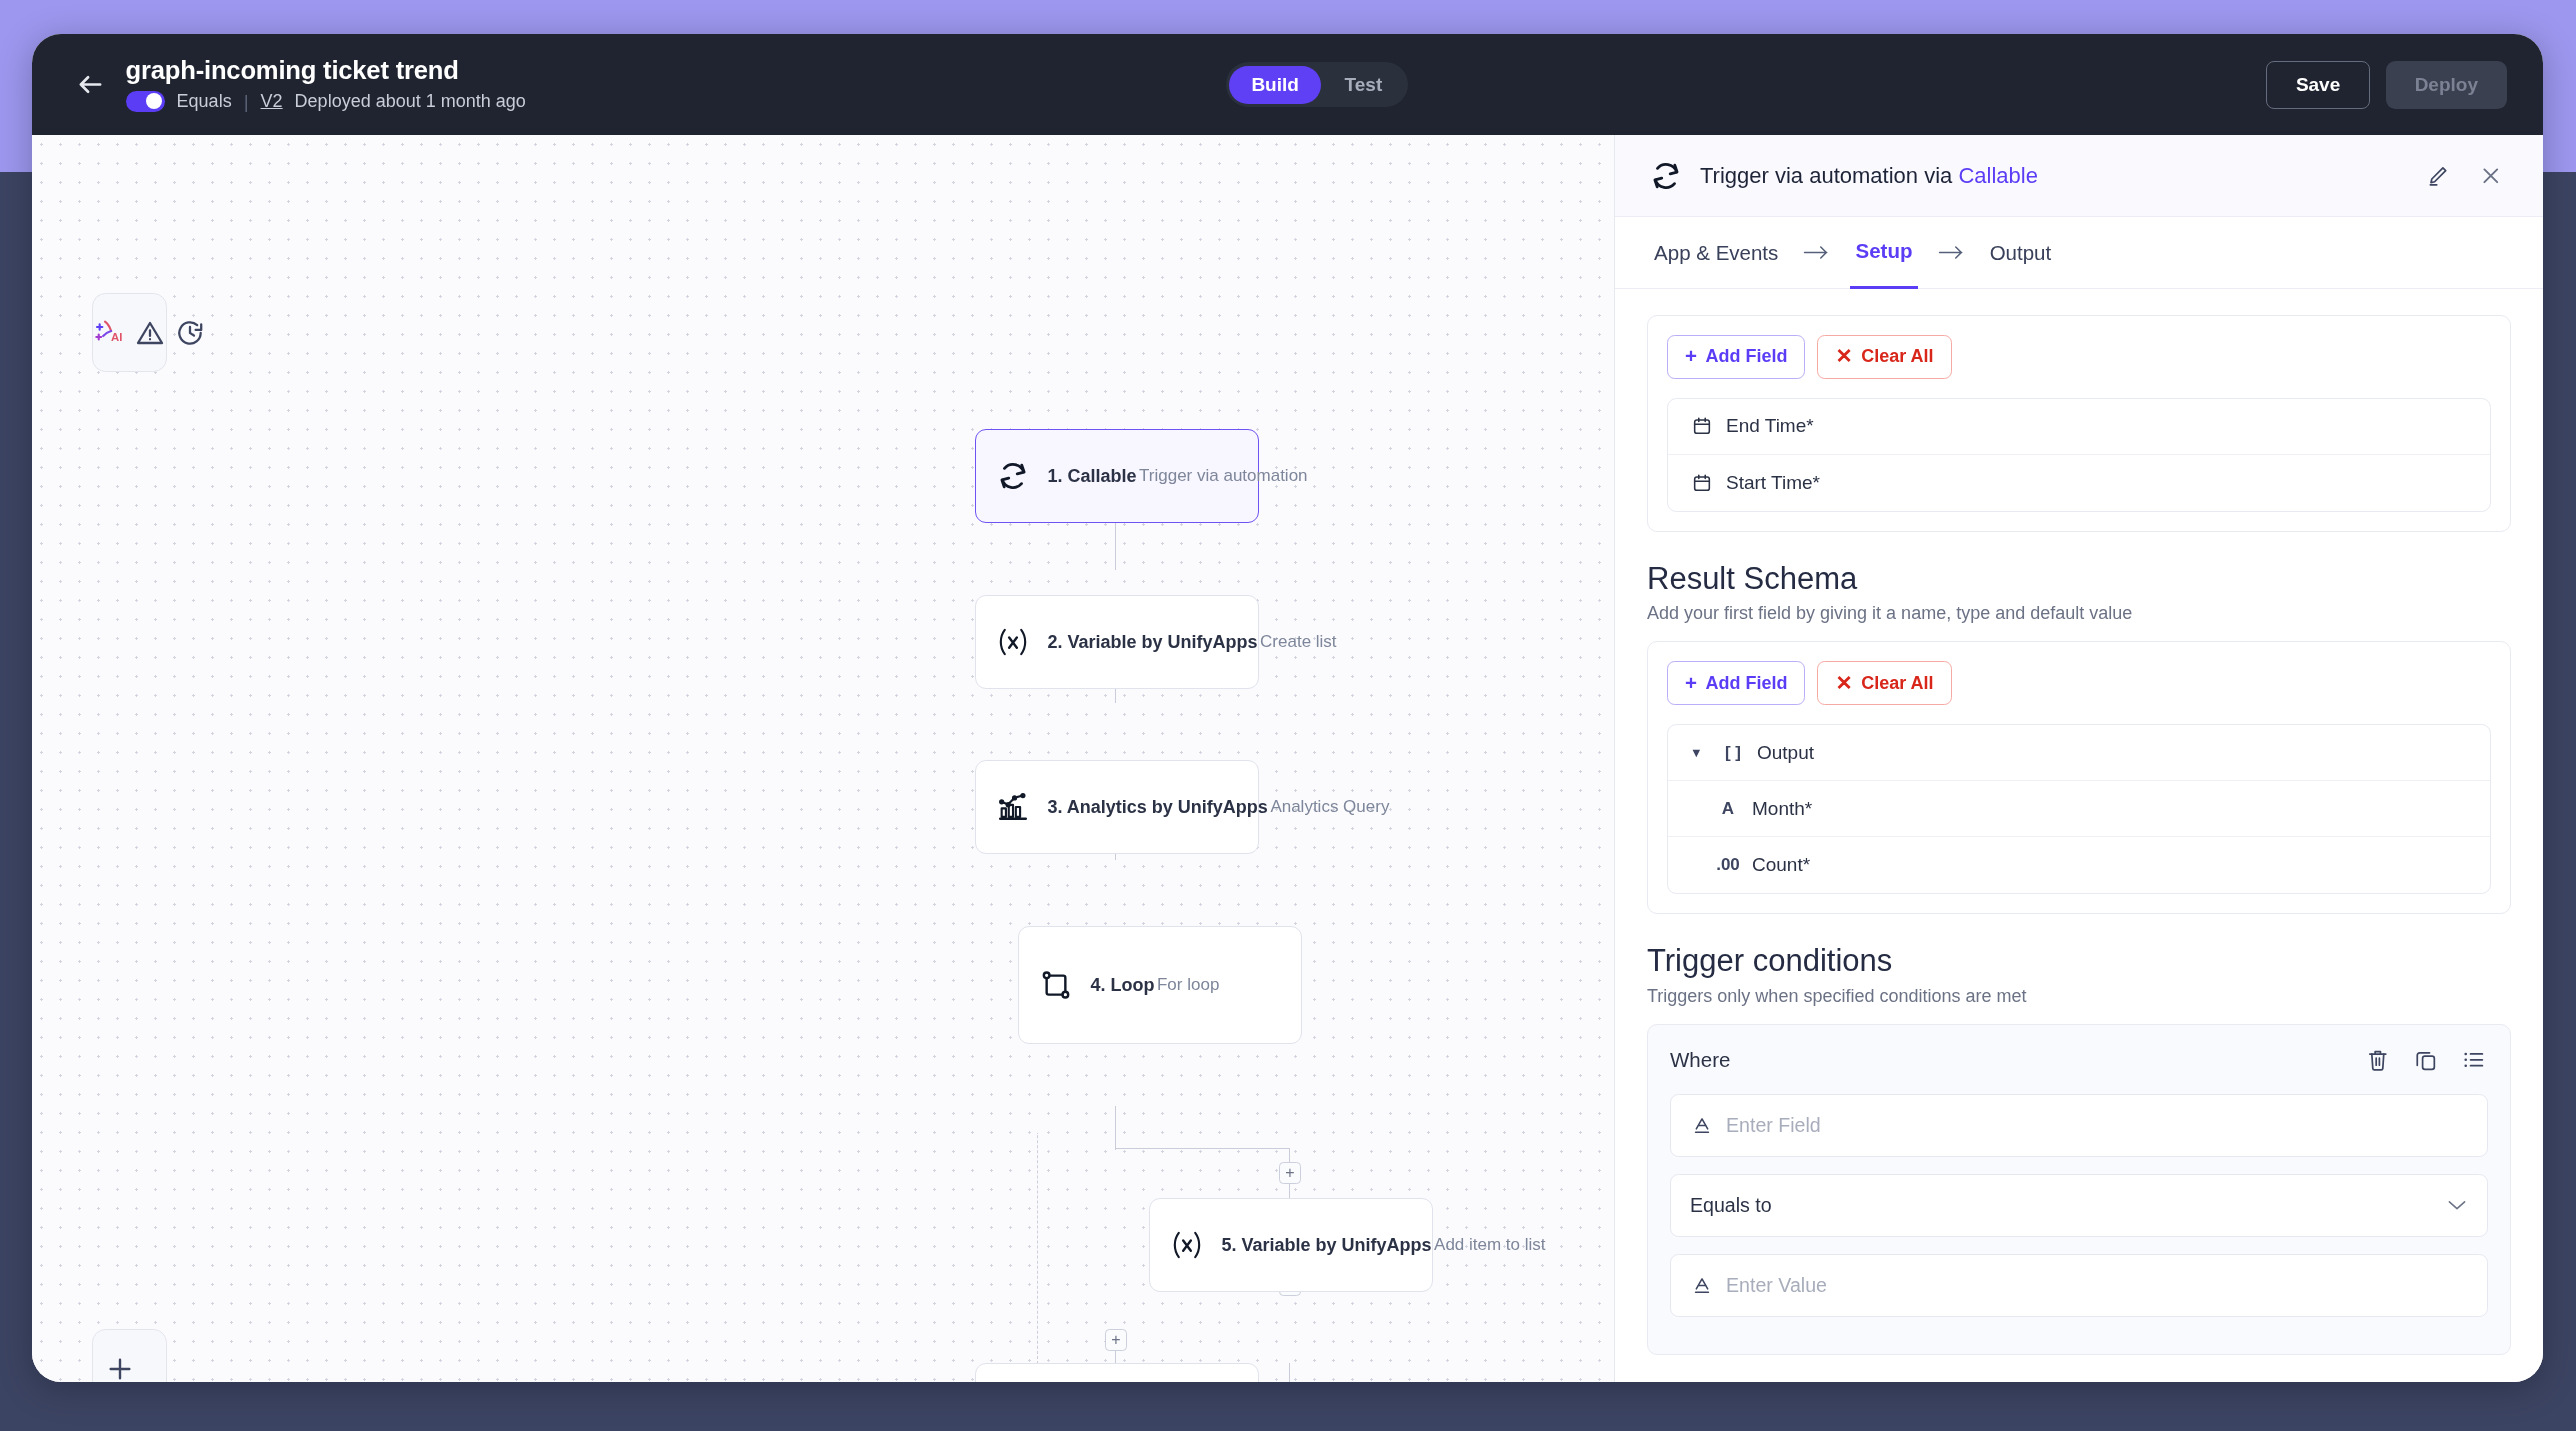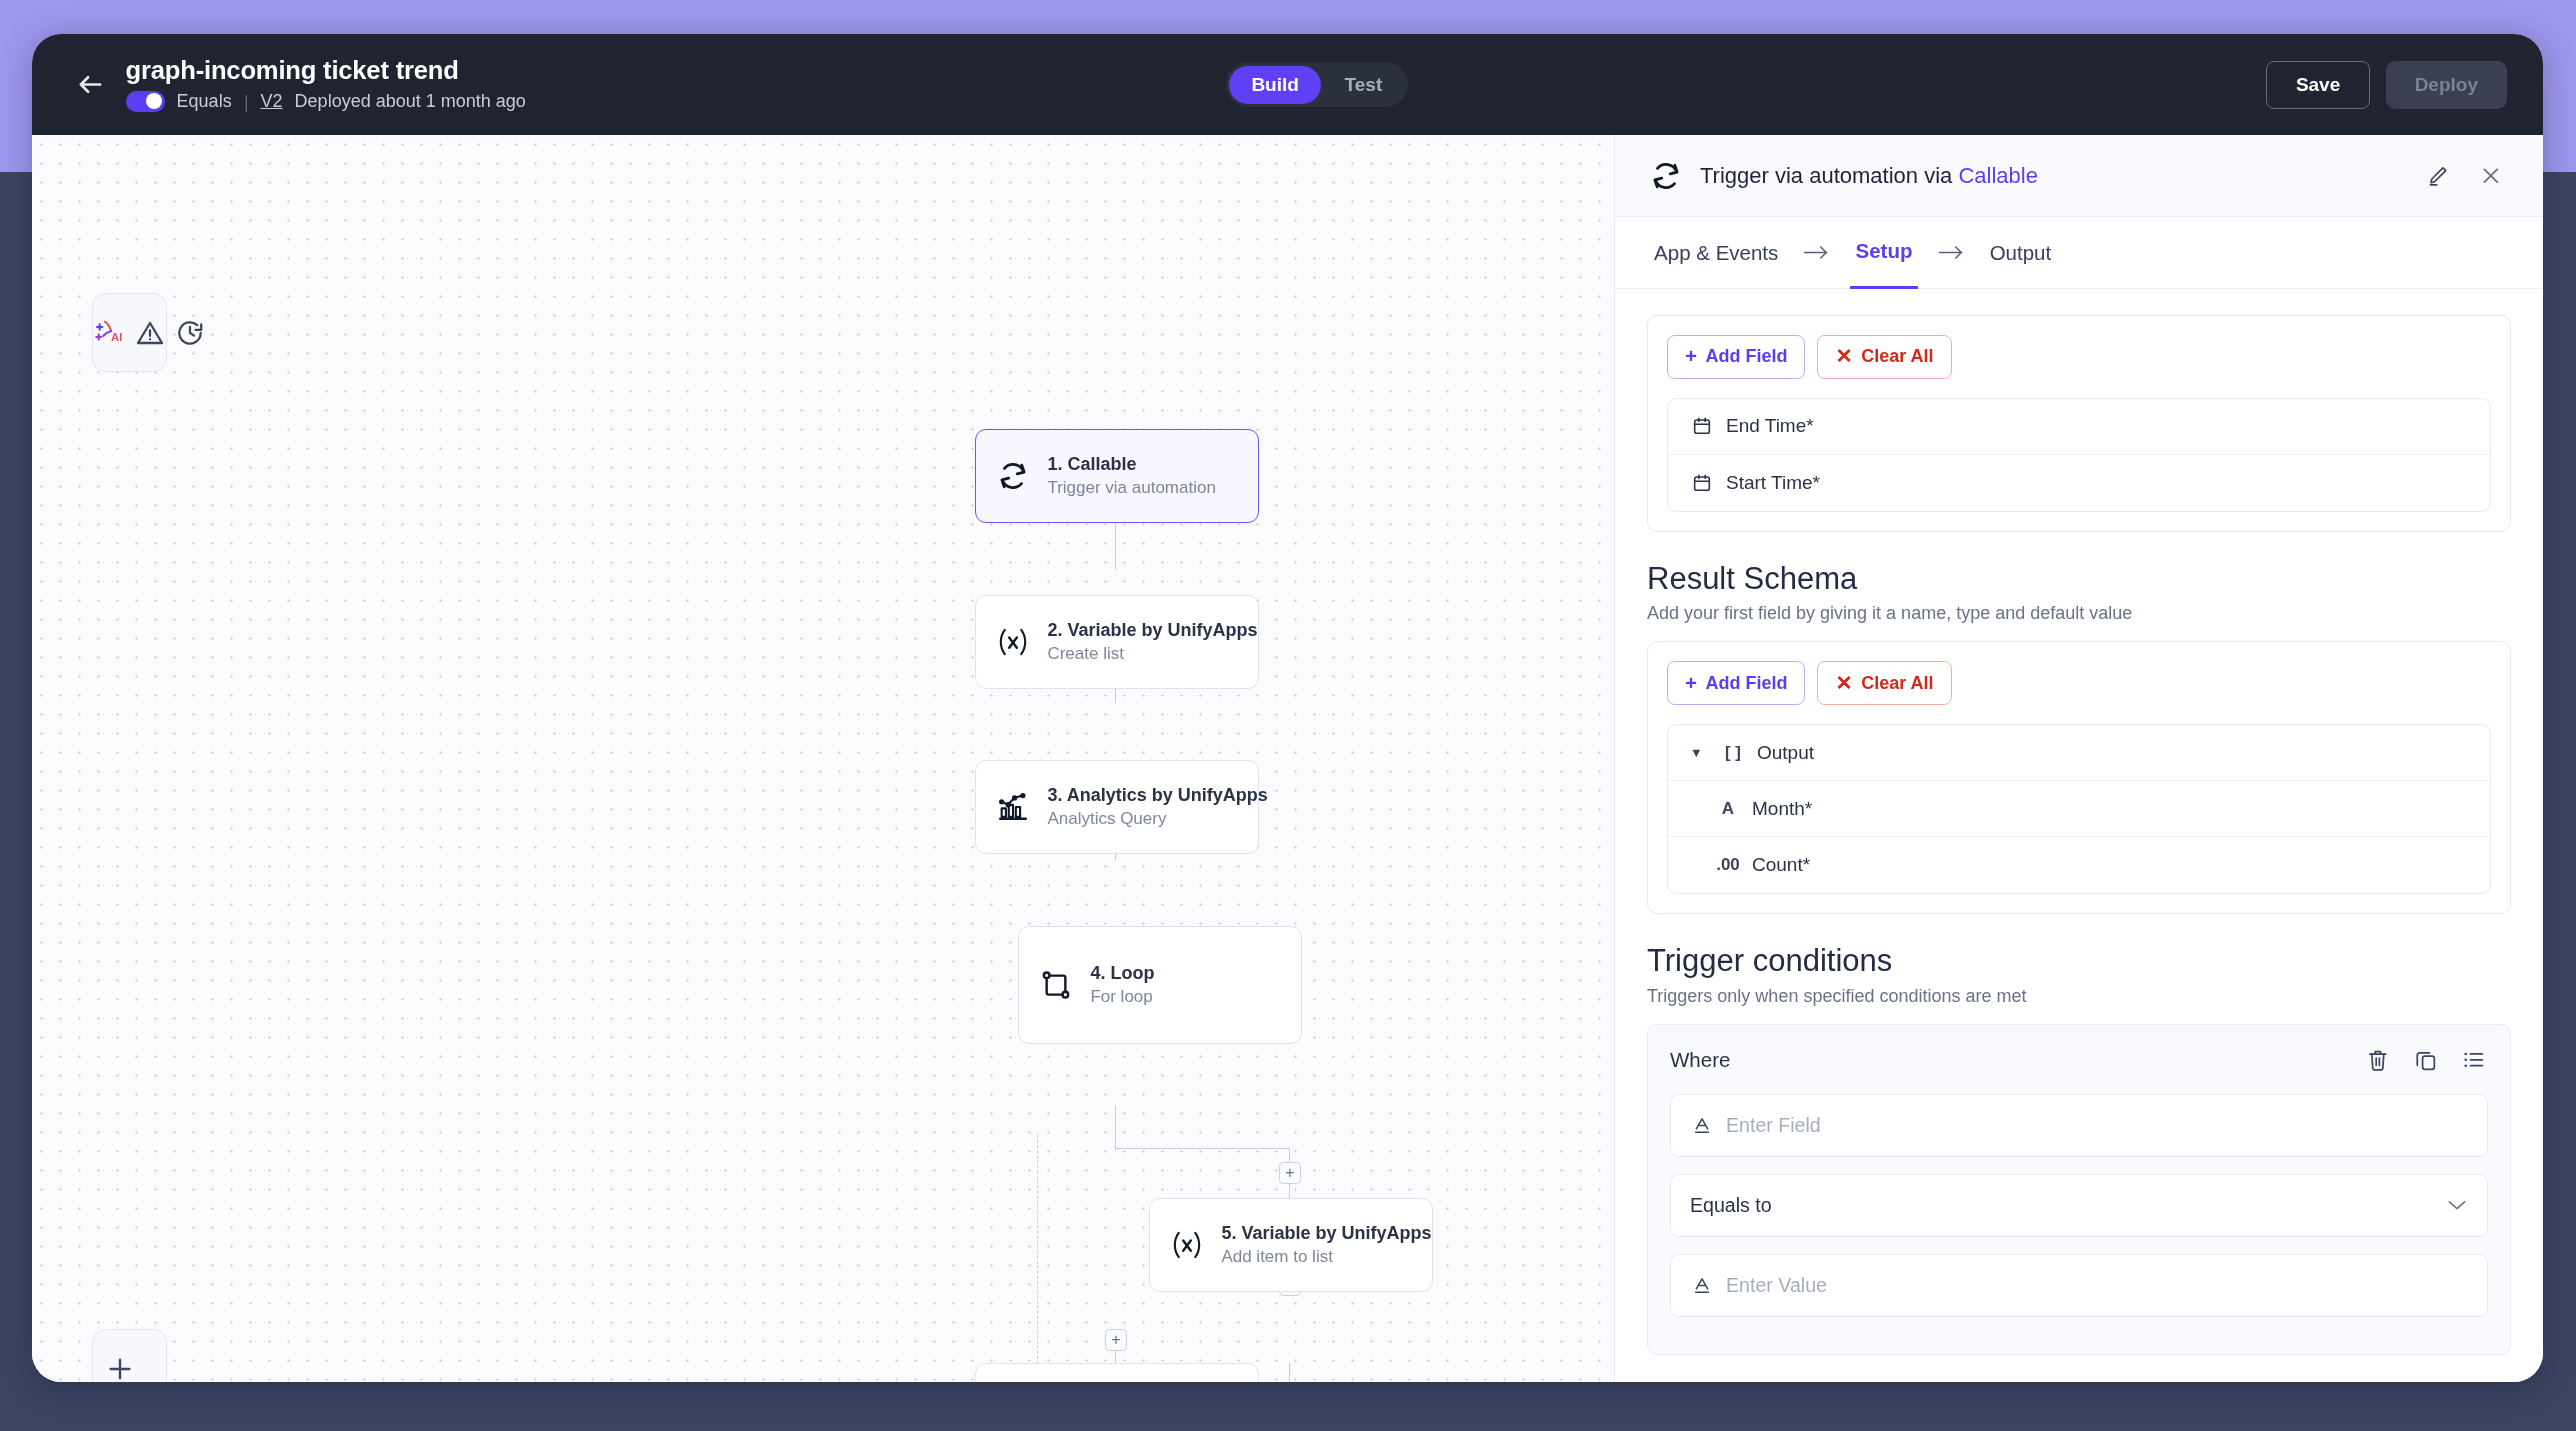--- a/index.html
+++ b/index.html
@@ -106,21 +106,21 @@
     font-size: 16px; font-weight: bold; padding: 6px 15.4px; border-radius: 6.8px;
   }
   .node {
     position: absolute; background: #ffffff; border: 1.2px solid #e0e3ec;
     border-radius: 11px; display: flex; align-items: center;
     padding: 0 17px; gap: 15.4px; cursor: pointer;
   }
   .node.selected { border: 1.9px solid #6f52f4; background: #f8f6ff; }
   .node-icon { width: 39px; height: 39px; display: flex; align-items: center; justify-content: center; flex: none; }
   .node-icon svg { width: 34px; height: 34px; }
-  .node-text { display: flex; flex-direction: column; gap: 2.6px; }
+  .node-text { display: flex; gap: 2.6px; }
   .node-title { font-size: 18px; font-weight: bold; color: #2b3245; white-space: nowrap; }
   .node-sub { font-size: 17px; color: #7d८69a; color: #7d869a; white-space: nowrap; }
 
   .conn { position: absolute; background: #c9cdd9; }
   .plus-node {
     position: absolute; width: 22px; height: 22px; border: 1.1px solid #ccd0dc;
     background: #fafbfd; border-radius: 4.3px; cursor: pointer;
     display: flex; align-items: center; justify-content: center;
     color: #6b7285; font-size: 16px; line-height: 1;
   }

